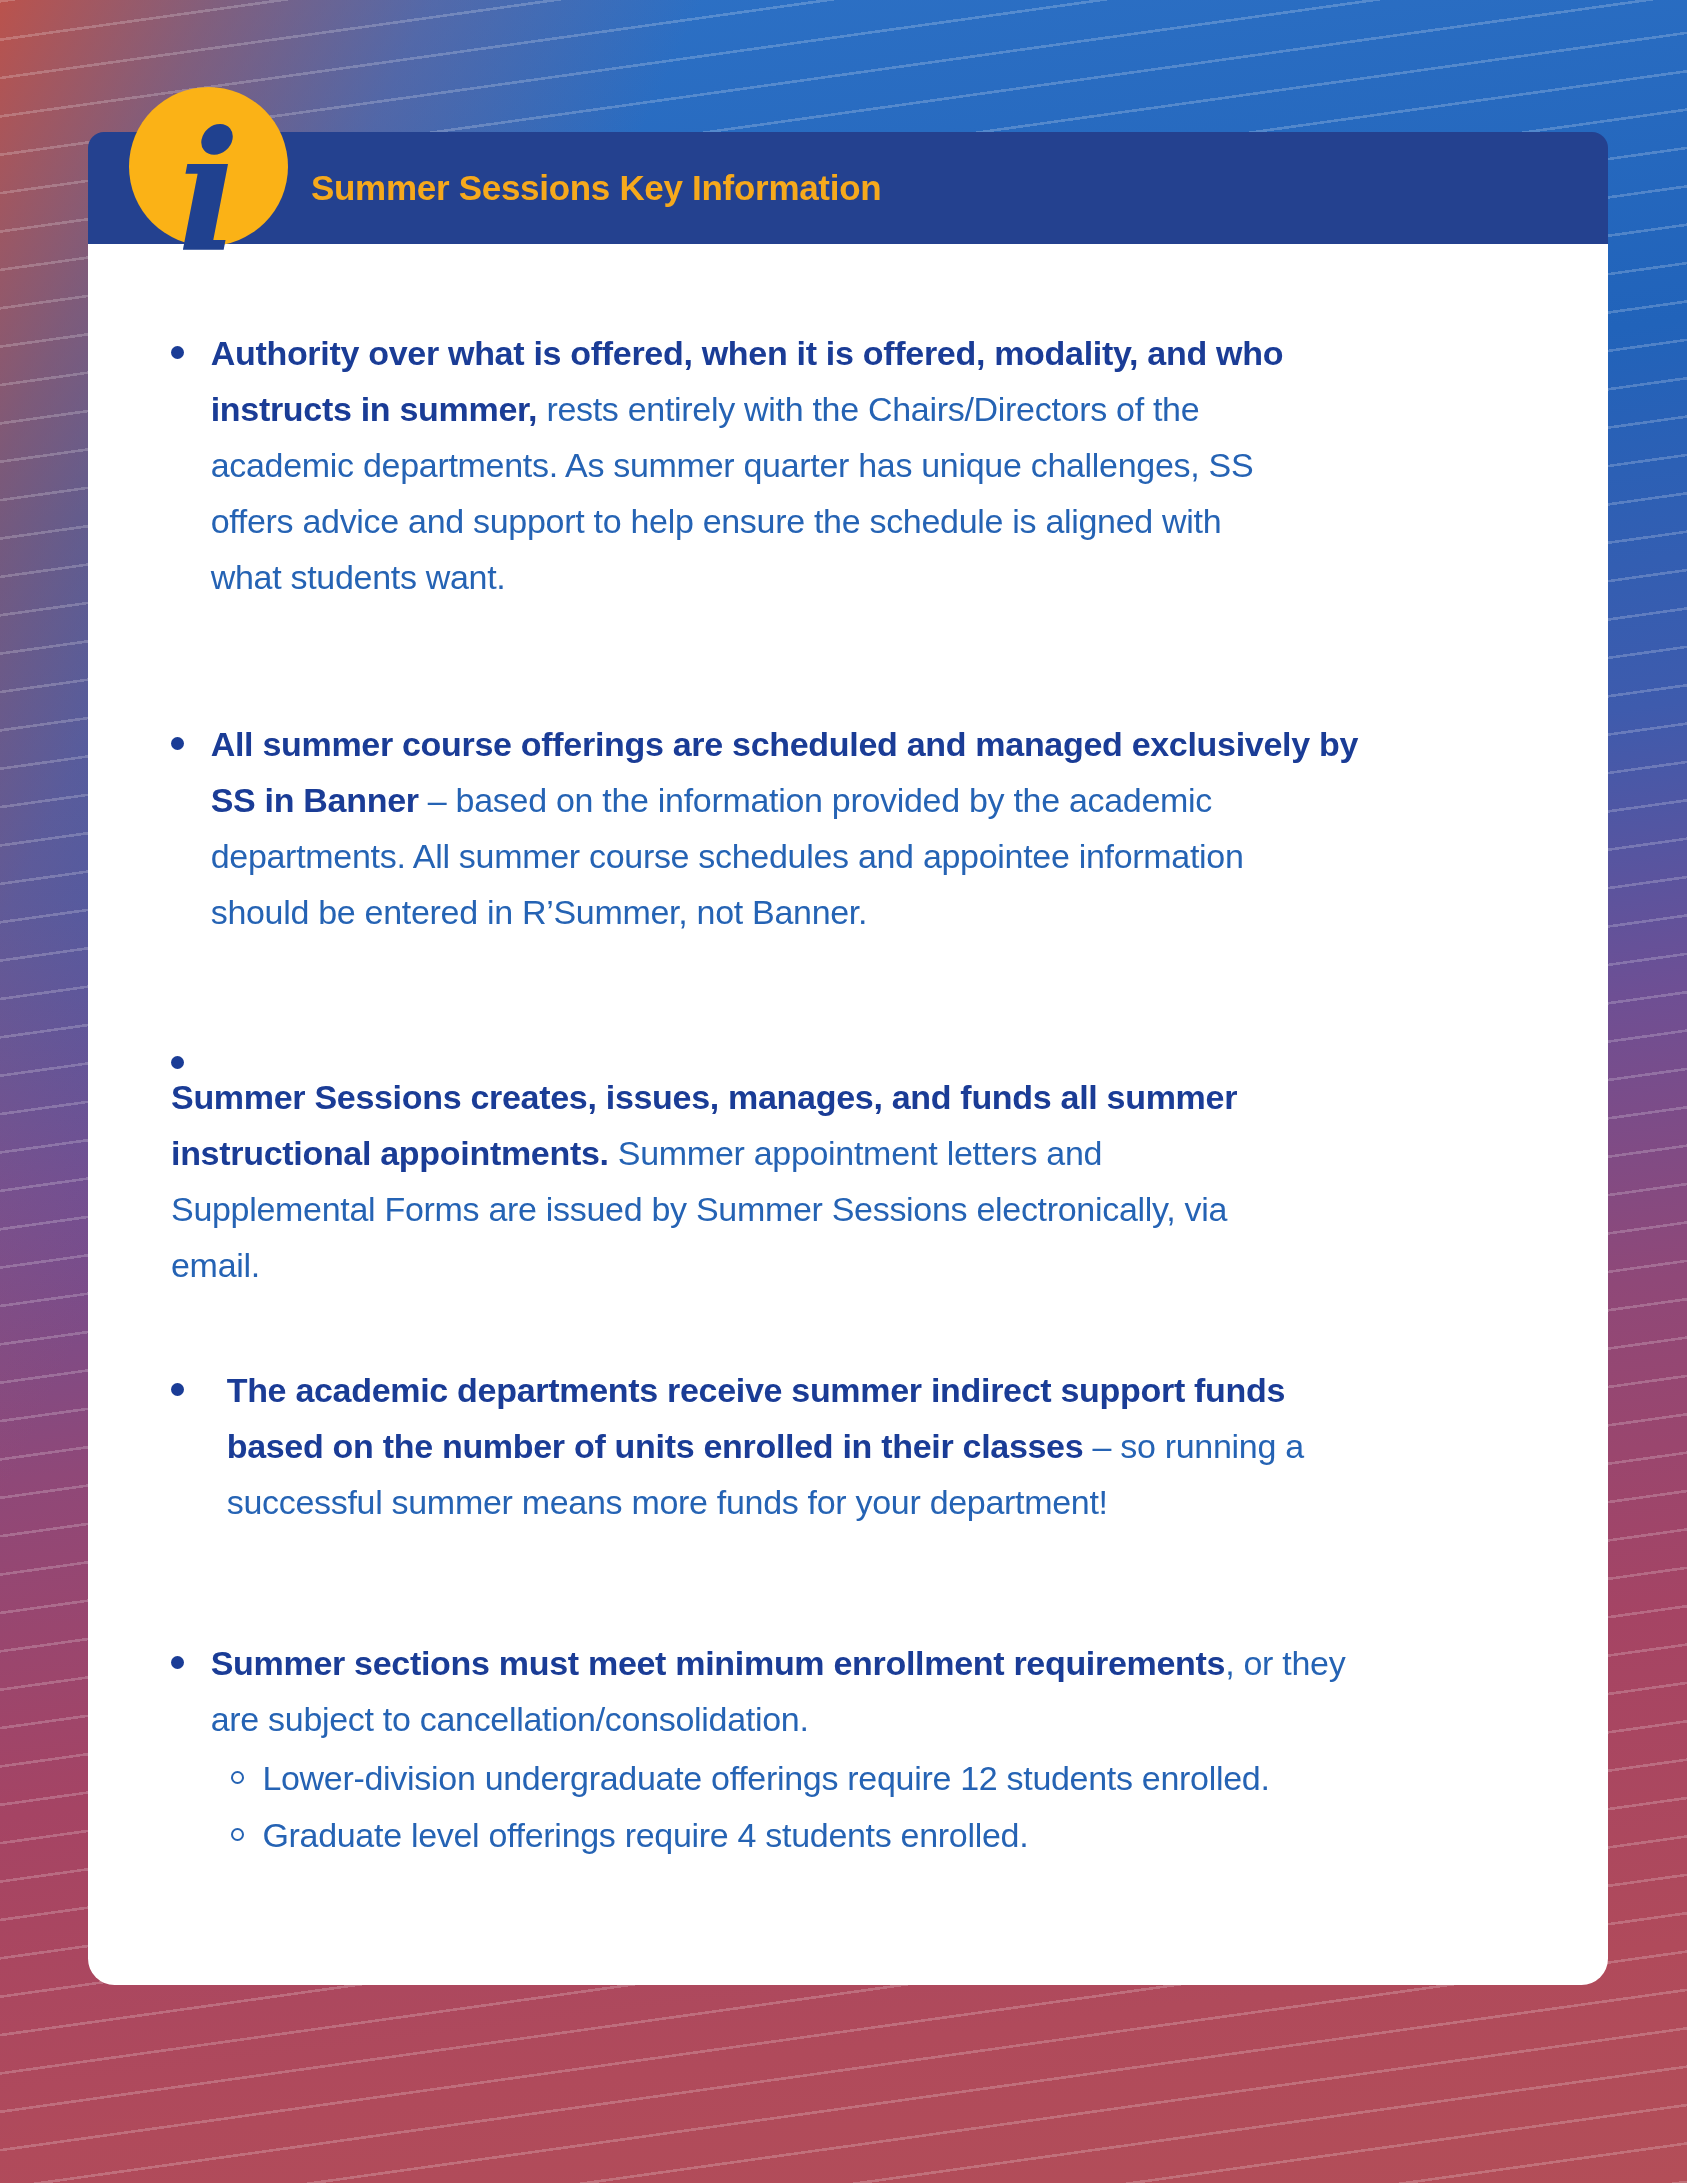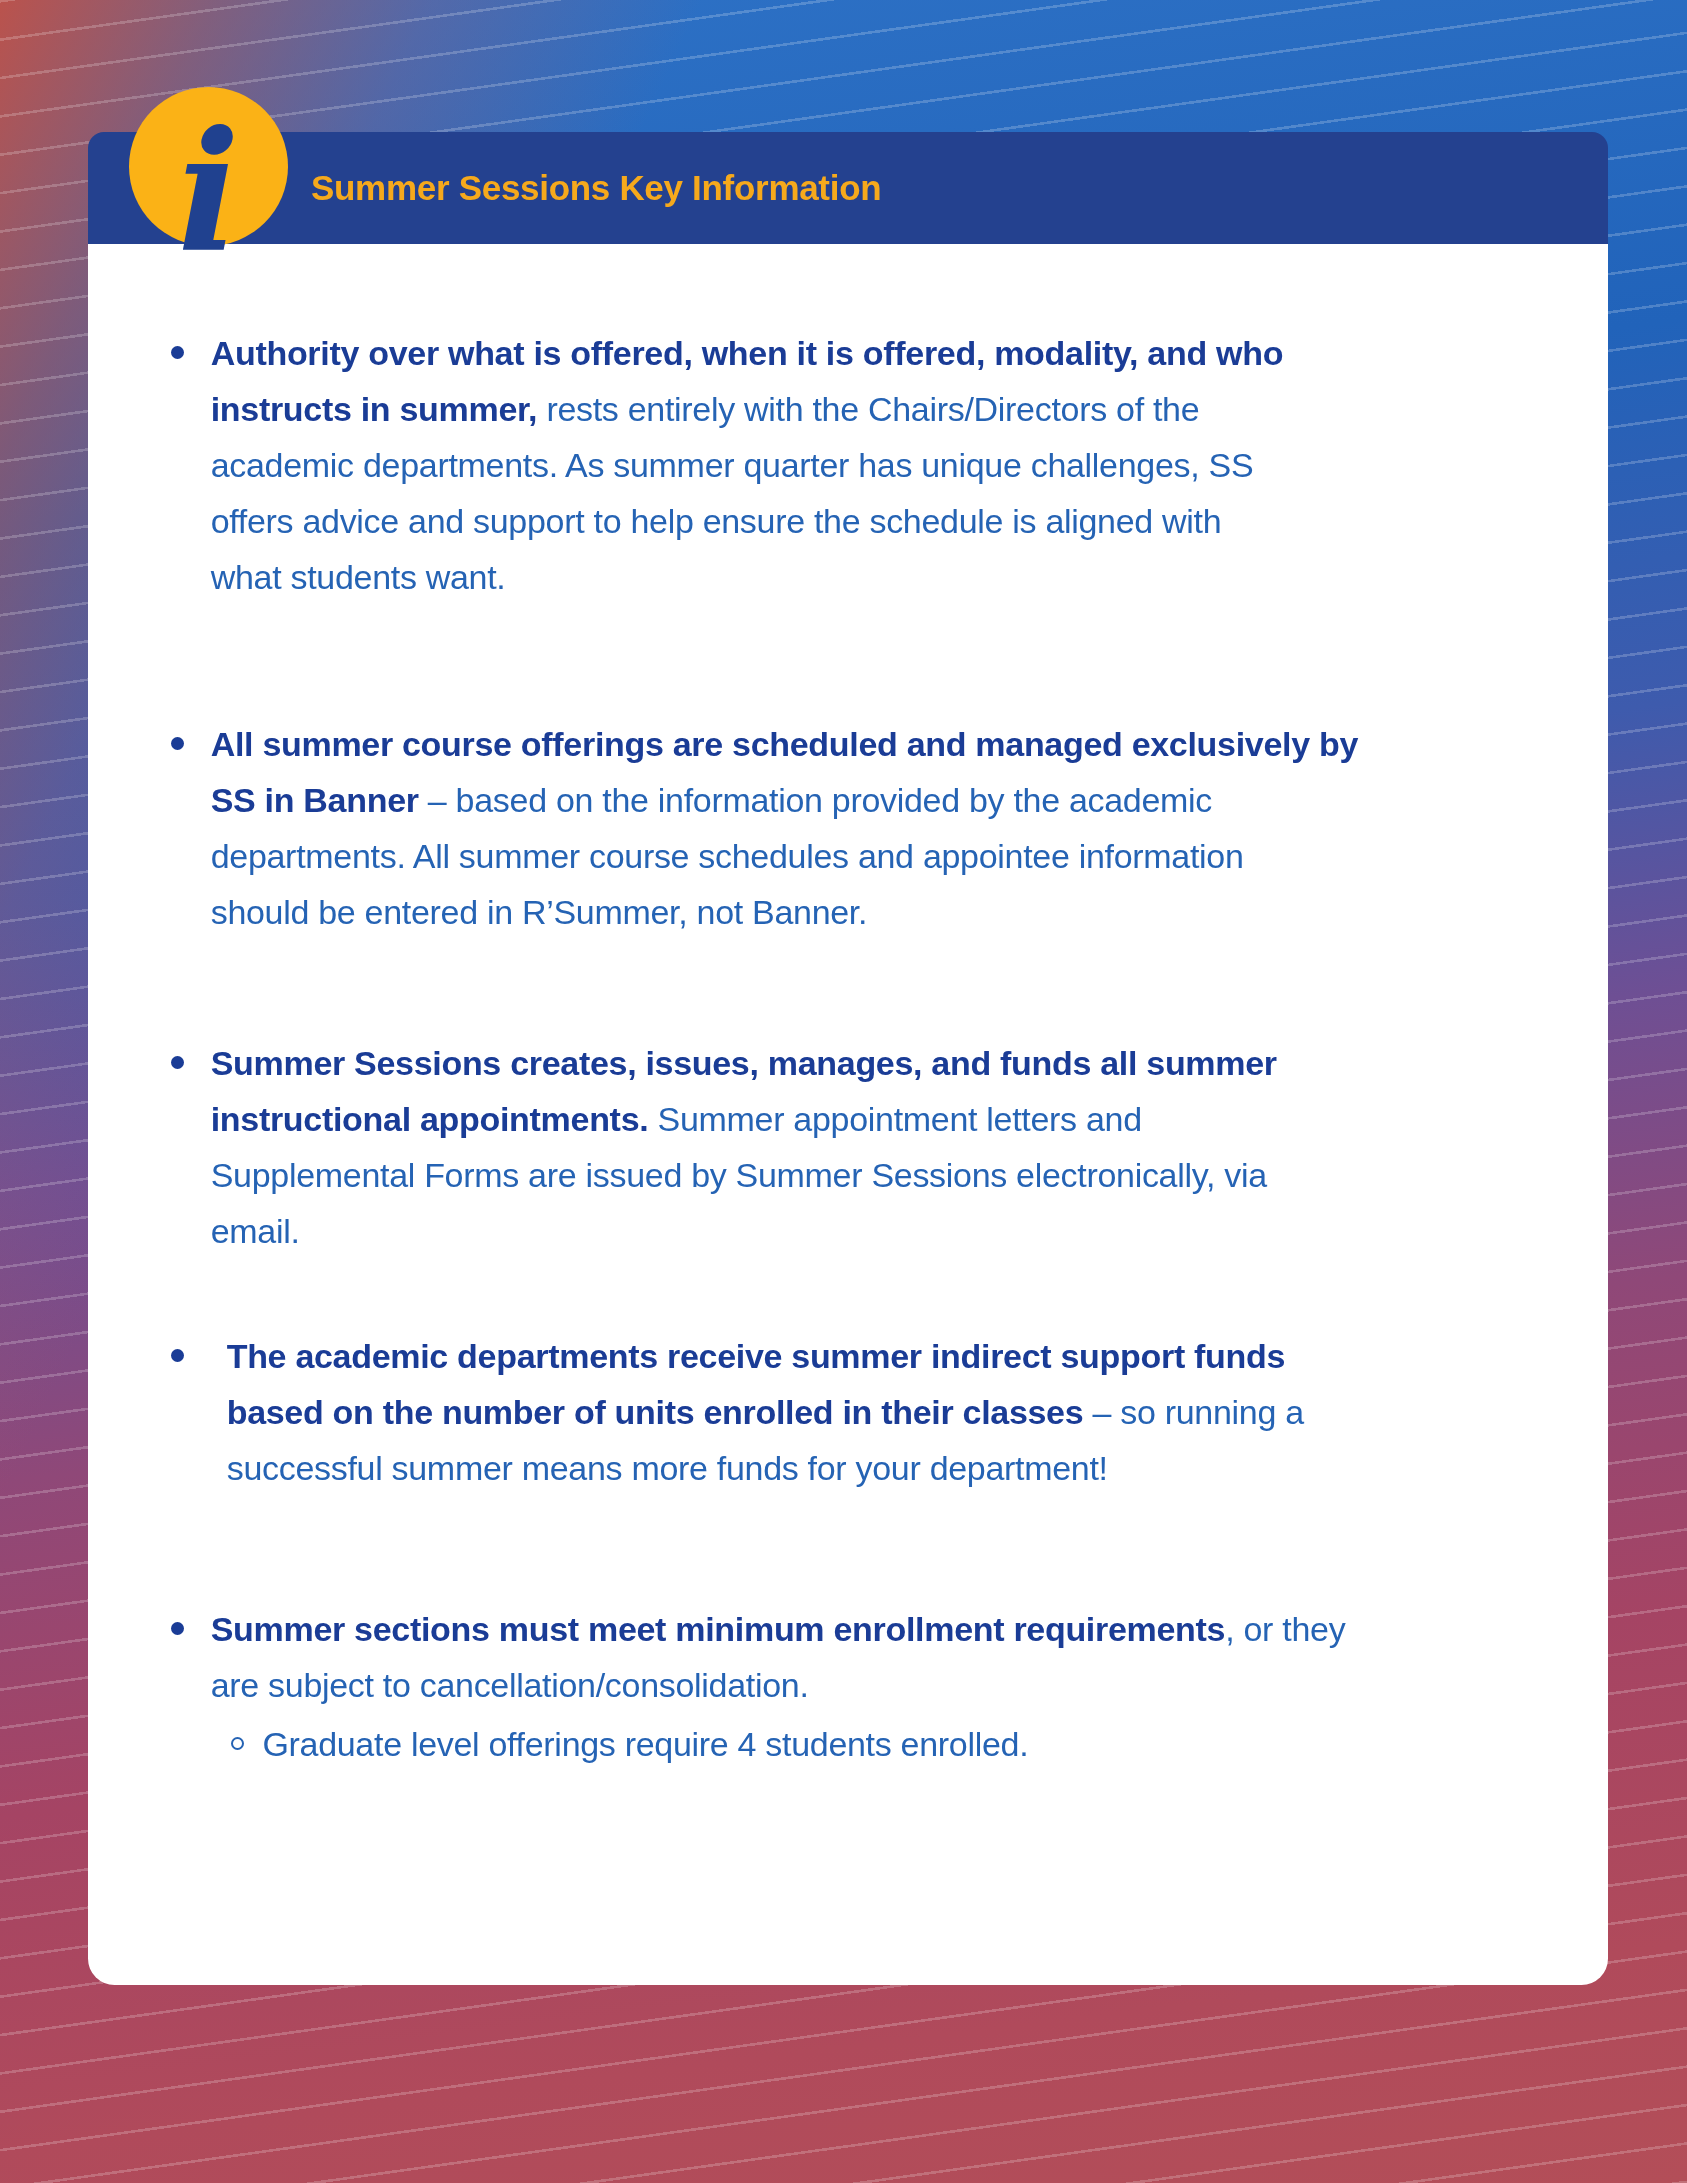--- a/index.html
+++ b/index.html
@@ -59,21 +59,21 @@
     background: #FFFFFF;
     height: 1741px;
     border-radius: 0 0 26.5px 26.5px;
     box-sizing: border-box;
     padding: 81px 0 0 83px;
   }
   ul.bullets { list-style: none; margin: 0; padding: 0; width: 1370px; }
   li.bullet { display: flex; align-items: flex-start; }
   li.bullet.g1 { margin-bottom: 111px; }
   li.bullet.g2 { margin-bottom: 95px; }
-  li.bullet.g3 { margin-bottom: 69px; }
+  li.bullet.g3 { margin-bottom: 69px; flex-direction: column; }
   li.bullet.g4 { margin-bottom: 105px; gap: 16px; }
   .dot {
     flex: none;
     width: 13.2px; height: 13.2px;
     border-radius: 50%;
     background: #1A3C96;
     margin: 21px 26.5px 0 0;
   }
   .bcol { flex: 1; min-width: 0; }
   .btext {
@@ -160,20 +160,24 @@
           </li>
 
         <li class="bullet">
             <span class="dot"></span>
             <div class="bcol">
               <div class="btext"><span class="bold">Summer sections must meet minimum enrollment requirements</span><span>, or they
 are subject to cancellation/consolidation.</span></div>
               <ul class="subs">
                 <li class="sub">
                   <span class="ring"></span>
+                  <span class="stext">Lower-division undergraduate offerings require 12 students enrolled.</span>
+                </li>
+                <li class="sub">
+                  <span class="ring"></span>
                   <span class="stext">Graduate level offerings require 4 students enrolled.</span>
                 </li>
               </ul>
             </div>
           </li>
 
       </ul>
     </div>
 
   </div>

